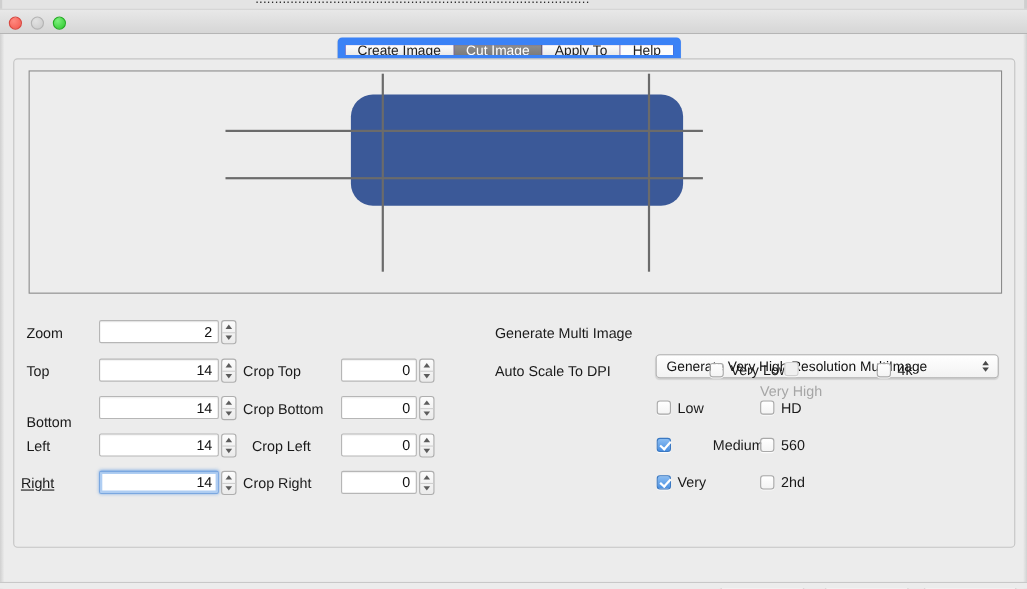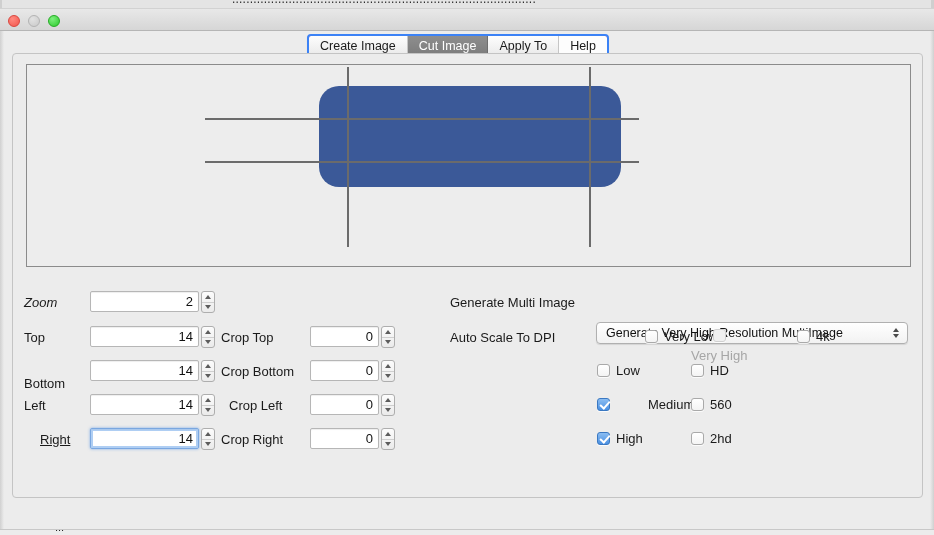--- a/index.html
+++ b/index.html
@@ -57,21 +57,21 @@
   #leftrail { position:absolute; left:0; top:0; width:4px; height:504px;
               background: linear-gradient(to right,#d0d0d0,#ececec); }
   #rightrail{ position:absolute; right:0; top:0; width:4px; height:504px;
               background: linear-gradient(to left,#d0d0d0,#ececec); }
 
   
   #tabbar {
     position: absolute; left: 307px; top: 3px;
     height: 23px;
     display: flex;
-    border: 2px solid #3b82f6;
+    border: 7px solid #3b82f6;
     border-radius: 4px;
     overflow: hidden;
     box-shadow: 0 1px 1px rgba(0,0,0,.12);
     background: #4c1d95;
   }
   .tab {
     display: flex; align-items: center; justify-content: center;
     padding: 0 11px;
     font-size: 12.5px;
     color: #1b1b1b;
@@ -288,21 +288,21 @@
     <div id="preview">
       <div id="shape"></div>
       <div class="guide v g1"></div>
       <div class="guide v g2"></div>
       <div class="guide h g3"></div>
       <div class="guide h g4"></div>
     </div>
 
   </div>
 
-  <div class="form-label" style="left:24px; top:264px;font-style:italic;">Zoom</div>
+  <div class="form-label" style="left:24px; top:264px;">Zoom</div>
   <div class="numfield" style="left:90px; top:260px; width:109px;">2</div>
   <div class="stepper" style="left:201px; top:260px;">
     <div class="half top">
         <span class="arrow-up"></span>
       </div>
     <div class="half">
         <span class="arrow-dn"></span>
       </div>
   </div>
 
@@ -362,21 +362,21 @@
   <div class="numfield" style="left:310px; top:363px; width:69px;">0</div>
   <div class="stepper" style="left:381px; top:363px;">
     <div class="half top">
         <span class="arrow-up"></span>
       </div>
     <div class="half">
         <span class="arrow-dn"></span>
       </div>
   </div>
 
-  <div class="form-label" style="left:40px; top:401px;text-decoration:underline;">Right</div>
+  <div class="form-label" style="left:19px; top:401px;text-decoration:underline;">Right</div>
   <div class="numfield focused" style="left:90px; top:397px; width:109px;">14</div>
   <div class="stepper" style="left:201px; top:397px;">
     <div class="half top">
         <span class="arrow-up"></span>
       </div>
     <div class="half">
         <span class="arrow-dn"></span>
       </div>
   </div>
   <div class="form-label" style="left:221px; top:401px;">Crop Right</div>
@@ -427,21 +427,21 @@
     <span class="cbox checked"></span>
     <span>Medium</span>
   </div>
   <div class="cb-wrap" style="left:691px; top:366px;">
     <span class="cbox"></span>
     <span>560</span>
   </div>
 
   <div class="cb-wrap" style="left:597px; top:400px;">
     <span class="cbox checked"></span>
-    <span>High</span>
+    <span>Very</span>
   </div>
   <div class="cb-wrap" style="left:691px; top:400px;">
     <span class="cbox"></span>
     <span>2hd</span>
   </div>
 
   <div class="btn" id="btn-cancel">Cancel</div>
   <div class="btn" id="btn-apply">Apply</div>
   <div class="btn" id="btn-ok">OK</div>
 </div>

